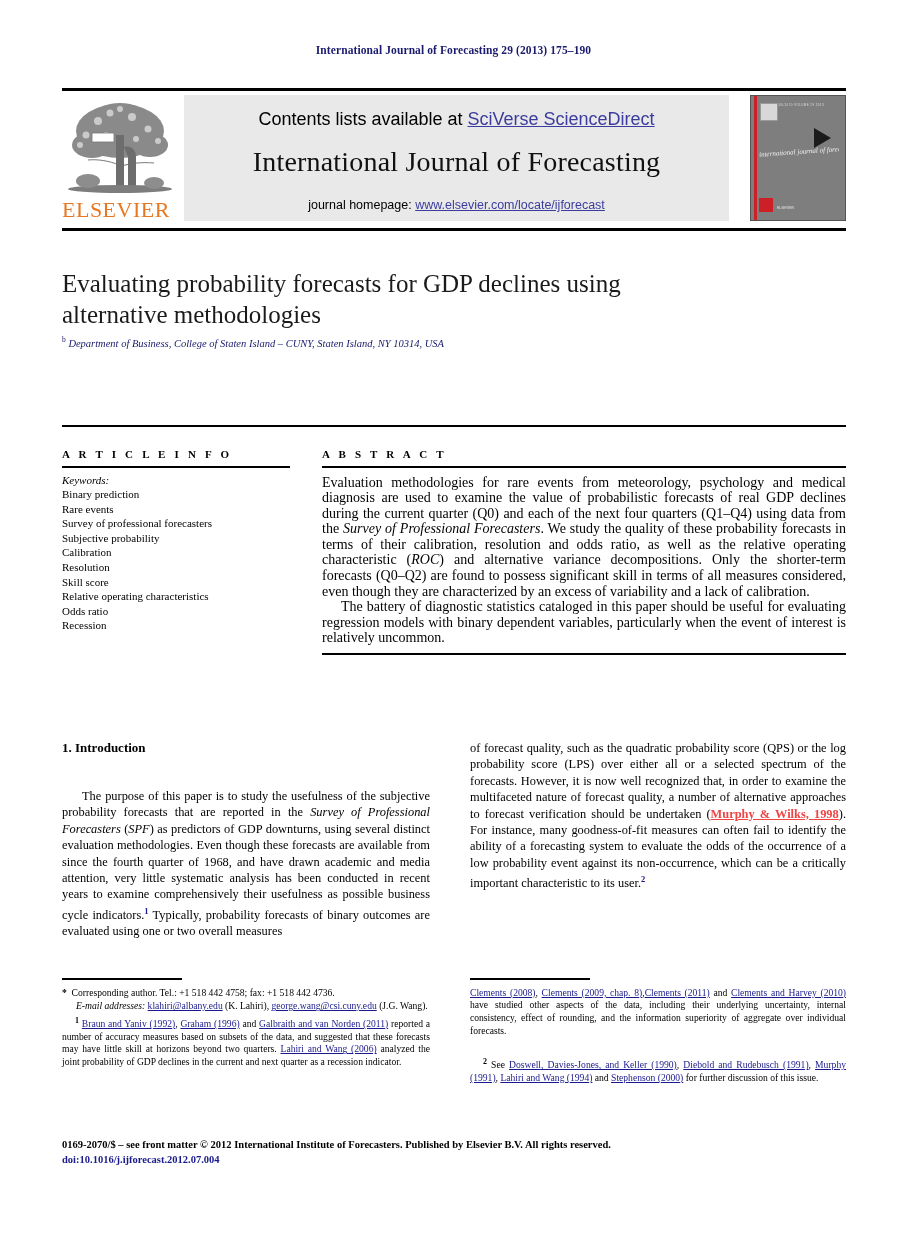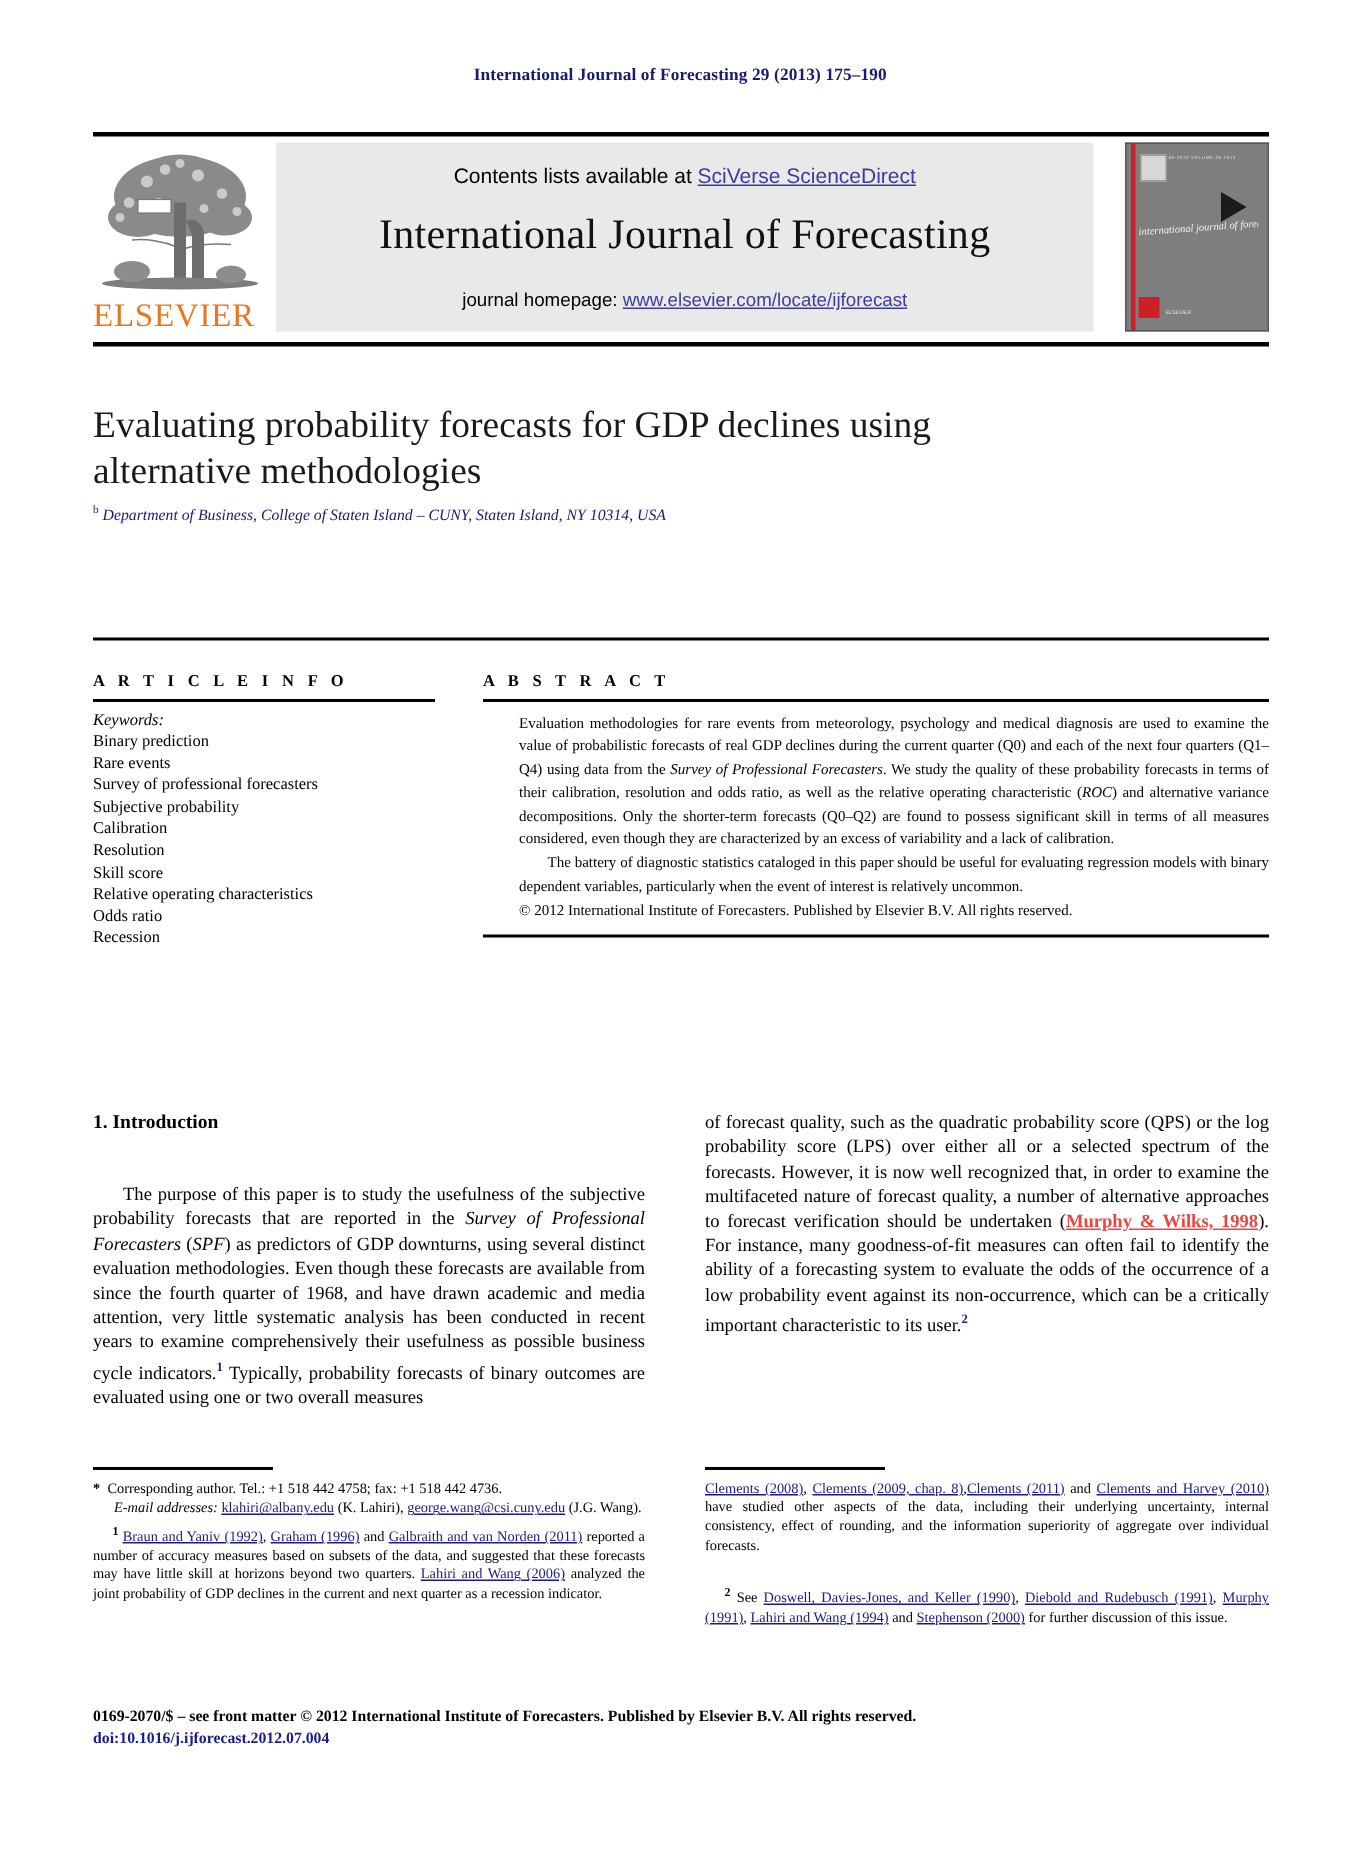--- a/index.html
+++ b/index.html
@@ -79,21 +79,21 @@
     position: absolute;
     left: 122px; top: 2px;
     width: 545px;
     height: 126px;
     background: #e9e9e9;
     text-align: center;
   }
   .banner .contents-line {
     margin-top: 14px;
     font-family: "Liberation Sans", sans-serif;
-    font-size: 14px;
+    font-size: 18px;
     color: #000;
   }
   .banner .contents-line .sd-link {
     color: #3c3c9e;
   }
   .banner .journal-title {
     margin-top: 16px;
     font-family: "Liberation Serif", serif;
     font-size: 28px;
     color: #111;
@@ -256,25 +256,24 @@
     font-size: 11px;
     line-height: 14.6px;
     color: #000;
   }
   .kw-head {
     font-style: italic;
   }
   .abstract-body {
     margin-top: 7px;
     font-family: "Liberation Serif", serif;
-    font-size: 10px;
+    font-size: 14px;
     line-height: 15.6px;
     text-align: justify;
     color: #000;
-    margin-left: 24px;
   }
   .abstract-body p { margin: 0; }
   .abstract-body p.indent { text-indent: 19px; margin-top: 0; }
   .abstract-body .copyline { margin-top: 1px; }
   .abs-rule-bottom {
     margin-top: 7px;
     height: 2px;
     background: #000;
   }
 
@@ -458,21 +457,20 @@
       <div>Recession</div>
     </div>
   </div>
 
   <div class="abs-col">
     <div class="sec-head">A B S T R A C T</div>
     <div class="sec-rule"></div>
     <div class="abstract-body">
       <p><span>Evaluation methodologies for rare events from meteorology, psychology and medical diagnosis are used to examine the value of probabilistic forecasts of real GDP declines during the current quarter (Q0) and each of the next four quarters (Q1–Q4) using data from the </span><i>Survey of Professional Forecasters</i><span>. We study the quality of these probability forecasts in terms of their calibration, resolution and odds ratio, as well as the relative operating characteristic (</span><i>ROC</i><span>) and alternative variance decompositions. Only the shorter-term forecasts (Q0–Q2) are found to possess significant skill in terms of all measures considered, even though they are characterized by an excess of variability and a lack of calibration.</span></p>
       <p class="indent">The battery of diagnostic statistics cataloged in this paper should be useful for evaluating regression models with binary dependent variables, particularly when the event of interest is relatively uncommon.</p>
-      <p class="copyline">© 2012 International Institute of Forecasters. Published by Elsevier B.V. All rights reserved.</p>
     </div>
     <div class="abs-rule-bottom"></div>
   </div>
 
   <div class="col-left">
     <h2 class="body-head">1. Introduction</h2>
     <p class="body-text indent"><span>The purpose of this paper is to study the usefulness of the subjective probability forecasts that are reported in the </span><i>Survey of Professional Forecasters</i><span> (</span><i>SPF</i><span>) as predictors of GDP downturns, using several distinct evaluation methodologies. Even though these forecasts are available from since the fourth quarter of 1968, and have drawn academic and media attention, very little systematic analysis has been conducted in recent years to examine comprehensively their usefulness as possible business cycle indicators.</span><sup class="fn">1</sup><span> Typically, probability forecasts of binary outcomes are evaluated using one or two overall measures</span></p>
   </div>
 
   <div class="col-right">

